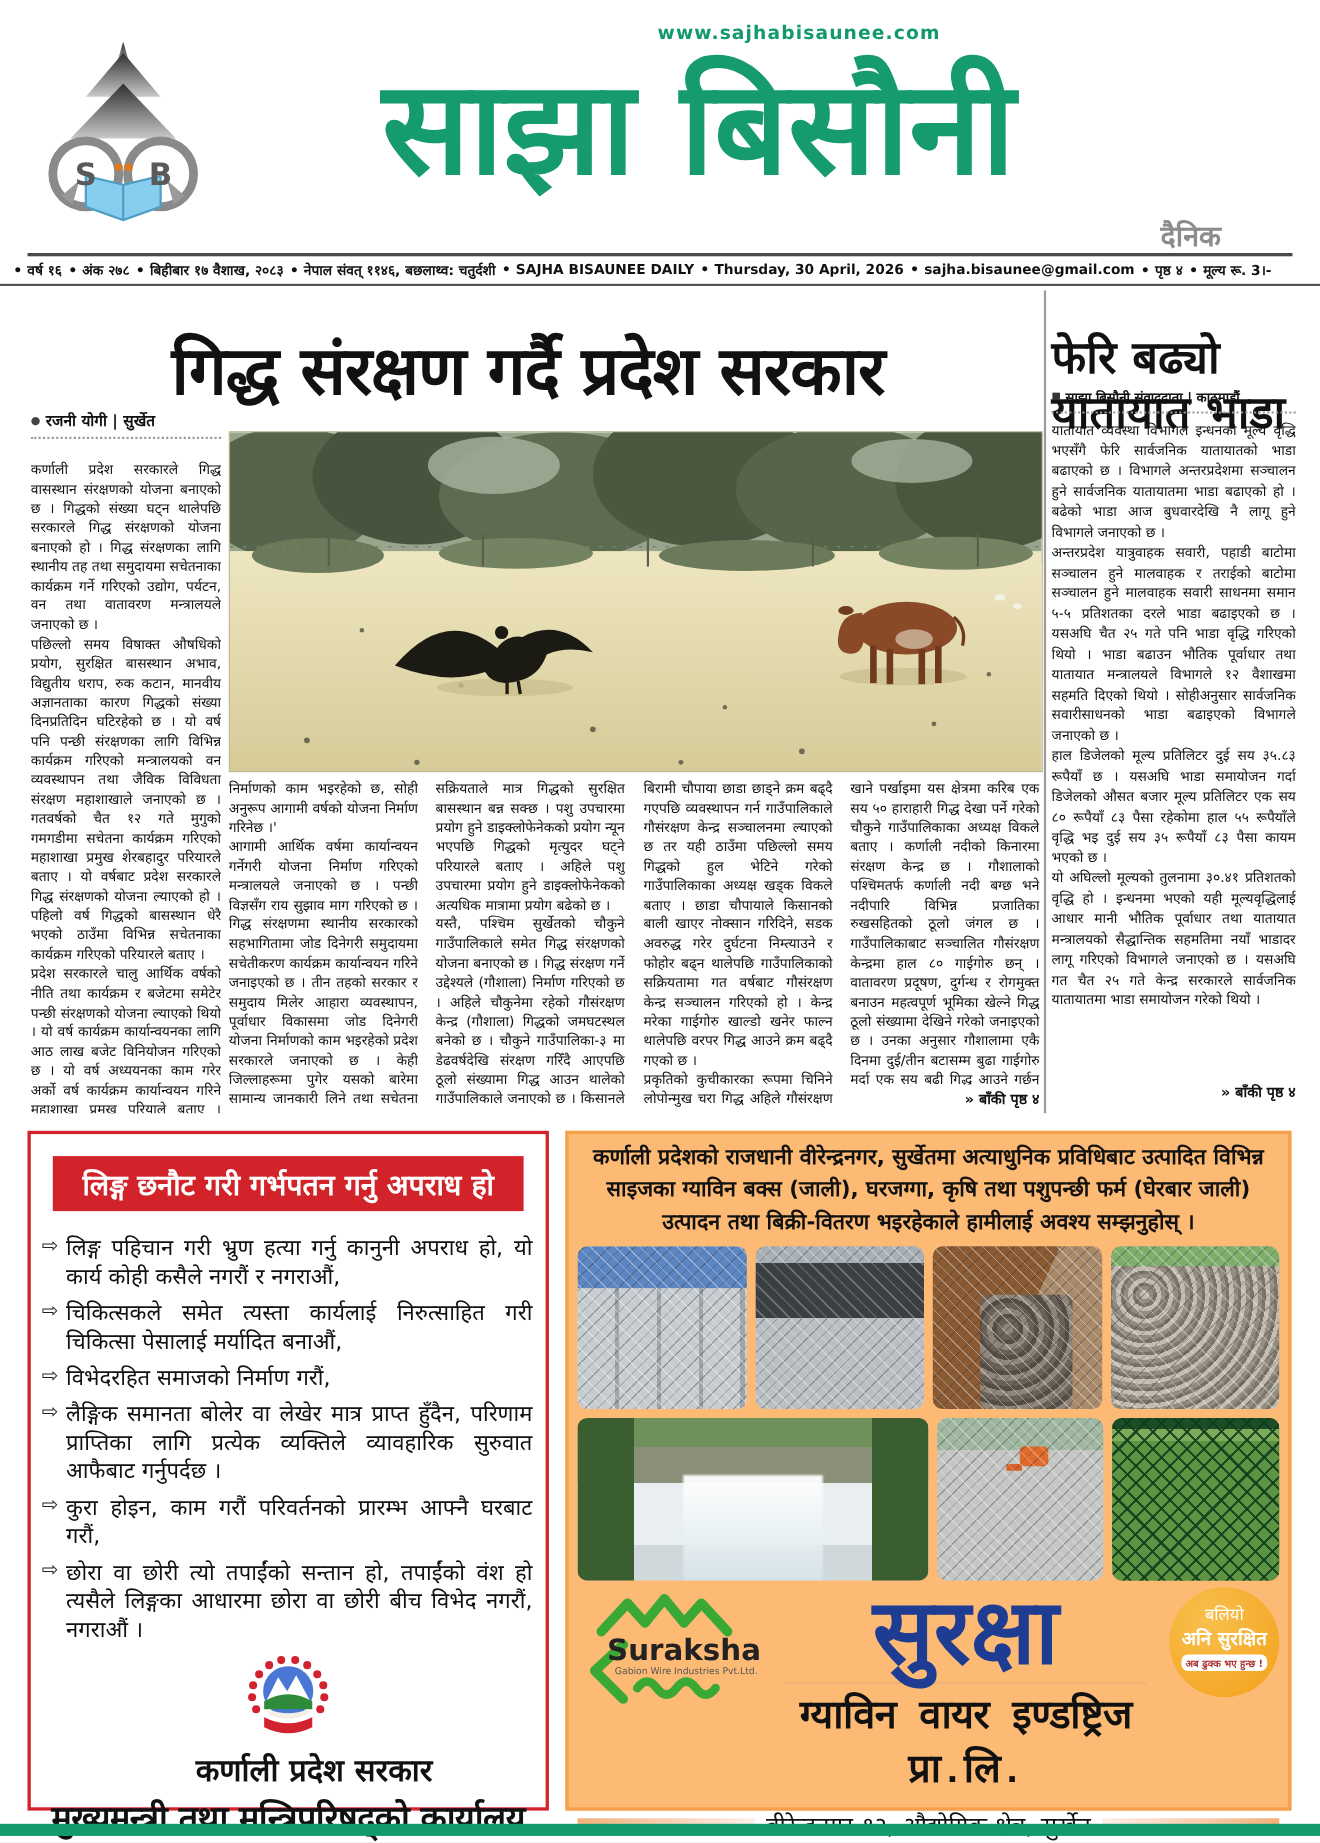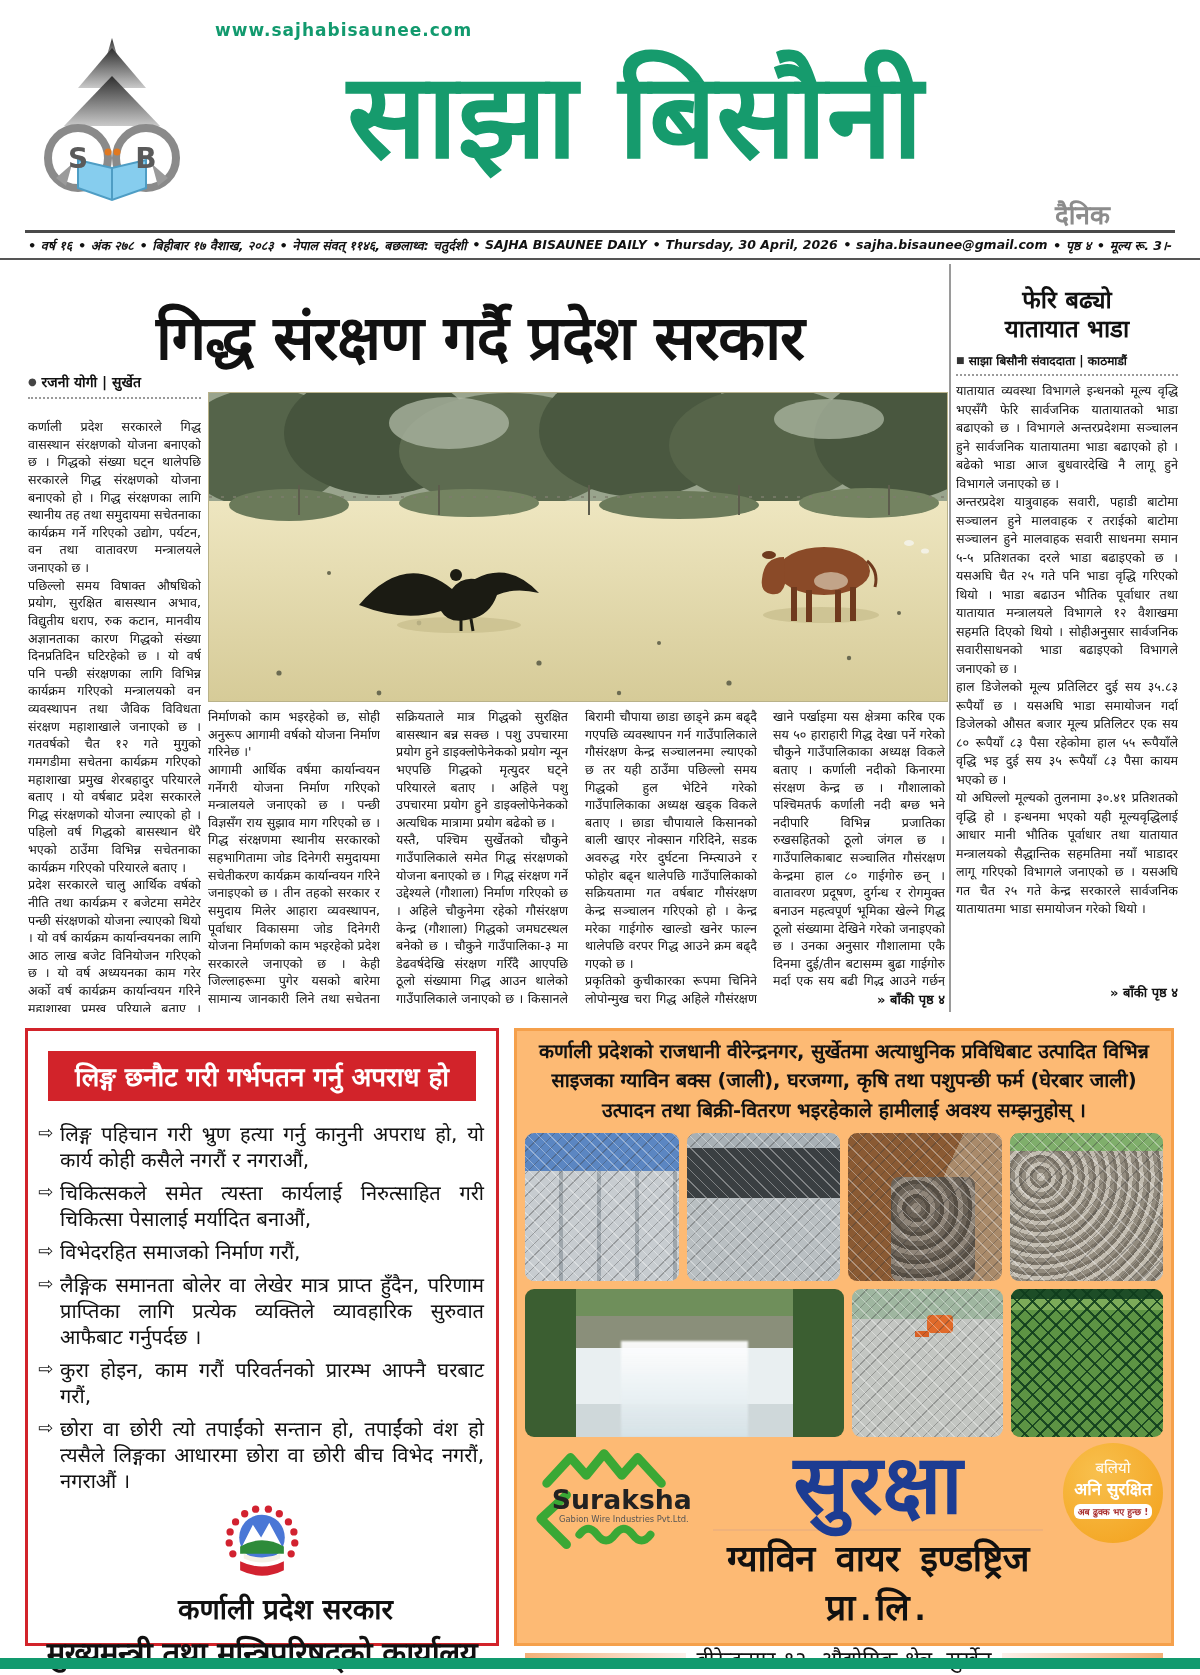--- a/index.html
+++ b/index.html
@@ -1,51 +1,51 @@
 <!DOCTYPE html>
 <html><head>
 <meta charset="utf-8">
 <style>
   html,body{margin:0;padding:0;background:#e9e9e9;}
   .page{position:relative;width:1200px;height:1675px;background:#ffffff;overflow:hidden;
         font-family:"DejaVu Sans","Liberation Sans",sans-serif;color:#111;}
   
   .logo{position:absolute;left:26px;top:36px;width:172px;height:180px;}
-  .site-url{position:absolute;left:215px;top:20px;width:640px;text-align:left;
+  .site-url{position:absolute;left:215px;top:20px;width:640px;text-align:right;
             color:#129a6e;font-weight:bold;font-size:17px;letter-spacing:1px;}
   .masthead{position:absolute;left:200px;top:26px;width:870px;height:180px;
             font-family:"DejaVu Serif","Liberation Serif",serif;font-weight:700;
             font-size:118px;line-height:180px;text-align:center;color:#169b6d;white-space:nowrap;}
   .daily{position:absolute;left:860px;top:196px;width:250px;text-align:right;
          color:#8c8c8c;font-size:26px;font-weight:bold;}
   .rule-top{position:absolute;left:25px;top:230px;width:1150px;height:3px;background:#4a4a4a;}
-  .infobar{position:absolute;left:28px;top:237px;width:1144px;display:flex;
-           justify-content:space-between;font-size:12.5px;font-weight:bold;white-space:nowrap;font-style:italic;}
+  .infobar{position:absolute;left:12px;top:237px;width:1144px;display:flex;
+           justify-content:space-between;font-size:12.5px;font-weight:bold;white-space:nowrap;}
   .infobar .it::before{content:"• ";font-size:13px;}
   .rule-2{position:absolute;left:0px;top:258px;width:1200px;height:2px;background:#555;}
   
   .v-div{position:absolute;left:949px;top:264px;width:2px;height:748px;background:#9a9a9a;}
   .lead-h1{position:absolute;left:24px;top:262px;width:912px;font-size:61px;line-height:1.15;
            font-weight:bold;text-align:center;letter-spacing:-1px;}
   .byline{position:absolute;left:28px;top:372px;width:173px;font-size:14px;font-weight:bold;
           padding-bottom:6px;border-bottom:2px dotted #9a9a9a;}
   .byline .mark{color:#444;font-size:10px;vertical-align:2px;}
   .photo{position:absolute;left:208px;top:392px;width:738px;height:308px;border:1px solid #b9b28a;}
   .col{position:absolute;text-align:justify;font-size:12.6px;line-height:1.4;overflow:hidden;
        white-space:pre-line;}
   .col-1{left:28px;top:418px;width:173px;height:594px;}
   .col-2{left:208px;top:708px;width:172px;height:300px;}
   .col-3{left:396px;top:708px;width:172px;height:300px;}
   .col-4{left:585px;top:708px;width:172px;height:300px;}
   .col-5{left:773px;top:708px;width:172px;height:278px;}
   .lead-more{position:absolute;left:773px;top:990px;width:172px;text-align:right;
              font-size:13px;font-weight:bold;background:#fff;}
   
-  .side-h2{position:absolute;left:956px;top:266px;width:222px;text-align:center;
-           font-size:24px;line-height:1.22;font-weight:bold;}
+  .side-h2{position:absolute;left:956px;top:266px;width:222px;
+           font-size:41px;line-height:1.22;font-weight:bold;}
   .side-byline{position:absolute;left:956px;top:352px;width:222px;font-size:12px;font-weight:bold;
                padding-bottom:5px;border-bottom:2px dotted #9a9a9a;}
   .side-byline .mark{font-size:9px;vertical-align:2px;color:#333;}
   .side-body{position:absolute;left:956px;top:382px;width:222px;height:598px;
              text-align:justify;font-size:12.6px;line-height:1.47;overflow:hidden;white-space:pre-line;}
   .side-more{position:absolute;left:956px;top:983px;width:222px;text-align:right;
              font-size:13px;font-weight:bold;background:#fff;}
   
   .psa{position:absolute;left:25px;top:1028px;width:474px;height:618px;border:3px solid #d2232a;
        background:#fff;box-sizing:border-box;}

